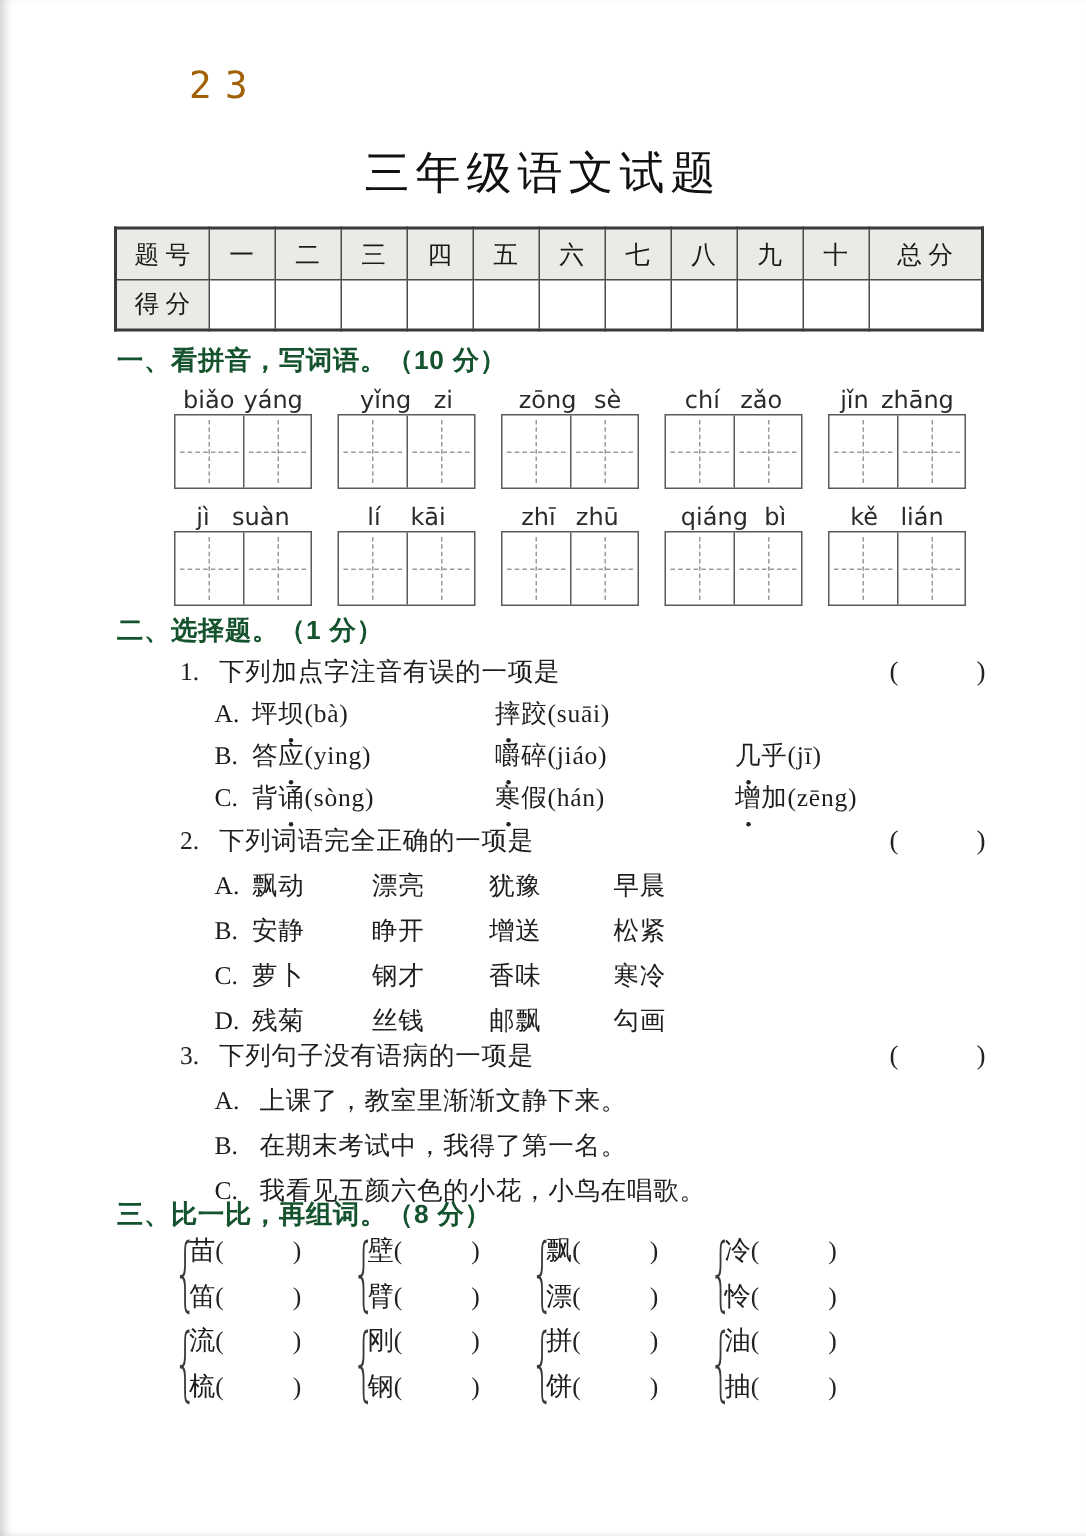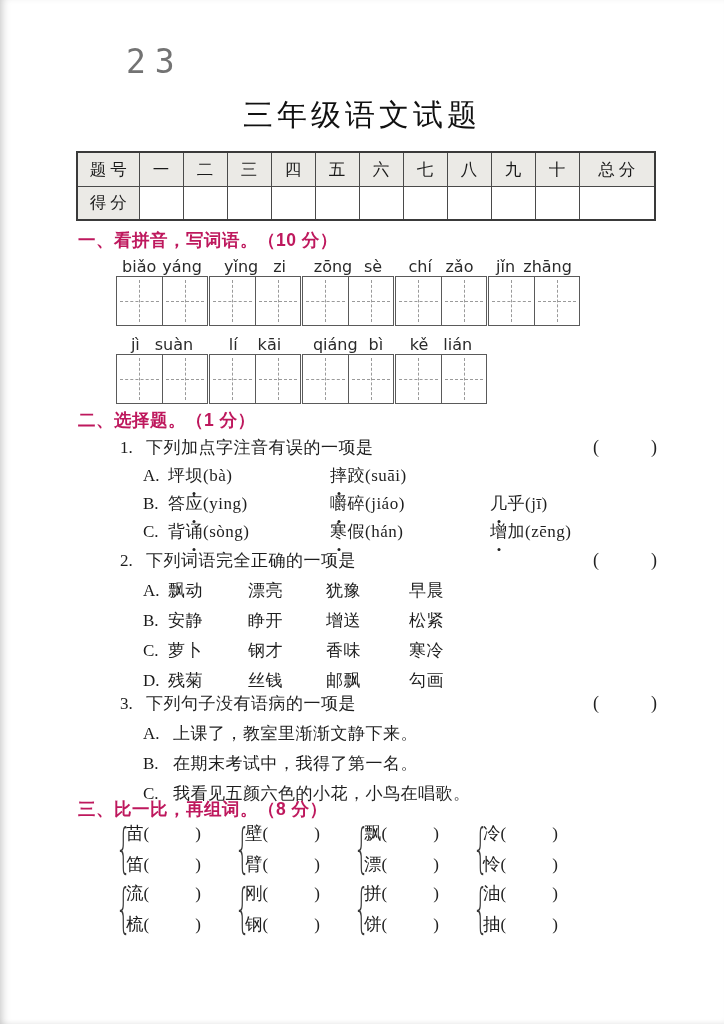--- a/index.html
+++ b/index.html
@@ -2,37 +2,37 @@
 <html><head>
 <meta charset="utf-8">
 <style>
   html,body{margin:0;padding:0;background:#e8e8e8;}
   .page{
     position:relative;width:724px;height:1024px;background:#ffffff;
     font-family:"Liberation Serif","DejaVu Serif",serif;color:#1e1e1e;
     overflow:hidden;box-shadow:inset 7px 0 8px -5px rgba(0,0,0,.22), inset 0 -4px 6px -4px rgba(0,0,0,.08);
   }
   
-  .pagenum{position:absolute;left:126px;top:42px;font-size:33px;letter-spacing:9px;
-    font-family:"DejaVu Sans Mono",monospace;color:#737373;}
+  .pagenum{position:absolute;left:126px;top:42px;font-size:25px;letter-spacing:9px;
+    font-family:"DejaVu Sans Mono",monospace;color:#a16207;}
   .title{position:absolute;left:0;top:95px;width:100%;text-align:center;
     font-size:30px;font-weight:normal;letter-spacing:4px;color:#111;}
   
   .score-table{position:absolute;left:76px;top:151px;border-collapse:collapse;
     border:2px solid #3a3a3a;table-layout:fixed;}
   .score-table td{border:1.2px solid #4a4a4a;text-align:center;vertical-align:middle;
     font-size:16.5px;padding:0;color:#1a1a1a;}
   .score-table .hrow td{height:33px;background:#ebeae6;}
   .score-table .srow td{height:32px;background:#fff;}
   .score-table .srow td.lab{background:#ebeae6;}
   
   .sechead{position:absolute;left:78px;font-family:"Liberation Sans","DejaVu Sans",sans-serif;
-    font-weight:bold;font-size:17.5px;color:#be185d;letter-spacing:.5px;}
-  
-  .pinrow{position:absolute;left:116px;display:flex;gap:1px;}
+    font-weight:bold;font-size:17.5px;color:#14532d;letter-spacing:.5px;}
+  
+  .pinrow{position:absolute;left:116px;display:flex;gap:17px;}
   .pgroup{width:92px;}
   .plabel{display:flex;justify-content:space-evenly;align-items:flex-end;height:23px;
     font-family:"DejaVu Sans",sans-serif;font-size:16px;color:#2a2a2a;white-space:nowrap;}
   .pbox{height:48px;border:1.6px solid #5a5a5a;display:flex;background:#fff;}
   .pcell{flex:1;position:relative;}
   .pcell + .pcell{border-left:1.3px solid #5a5a5a;}
   .pcell::before{content:"";position:absolute;left:50%;top:3px;bottom:3px;border-left:1px dashed #9a9a9a;}
   .pcell::after{content:"";position:absolute;top:50%;left:3px;right:3px;border-top:1px dashed #9a9a9a;}
   
   .qblock{position:absolute;left:120px;width:537px;font-size:17px;}
@@ -185,20 +185,30 @@
           <span>lí</span>
           <span>kāi</span>
         </div>
       <div class="pbox">
           <div class="pcell"></div>
           <div class="pcell"></div>
         </div>
     </div>
     <div class="pgroup">
       <div class="plabel">
+          <span>zhī</span>
+          <span>zhū</span>
+        </div>
+      <div class="pbox">
+          <div class="pcell"></div>
+          <div class="pcell"></div>
+        </div>
+    </div>
+    <div class="pgroup">
+      <div class="plabel">
           <span>qiáng</span>
           <span>bì</span>
         </div>
       <div class="pbox">
           <div class="pcell"></div>
           <div class="pcell"></div>
         </div>
     </div>
     <div class="pgroup">
       <div class="plabel">

